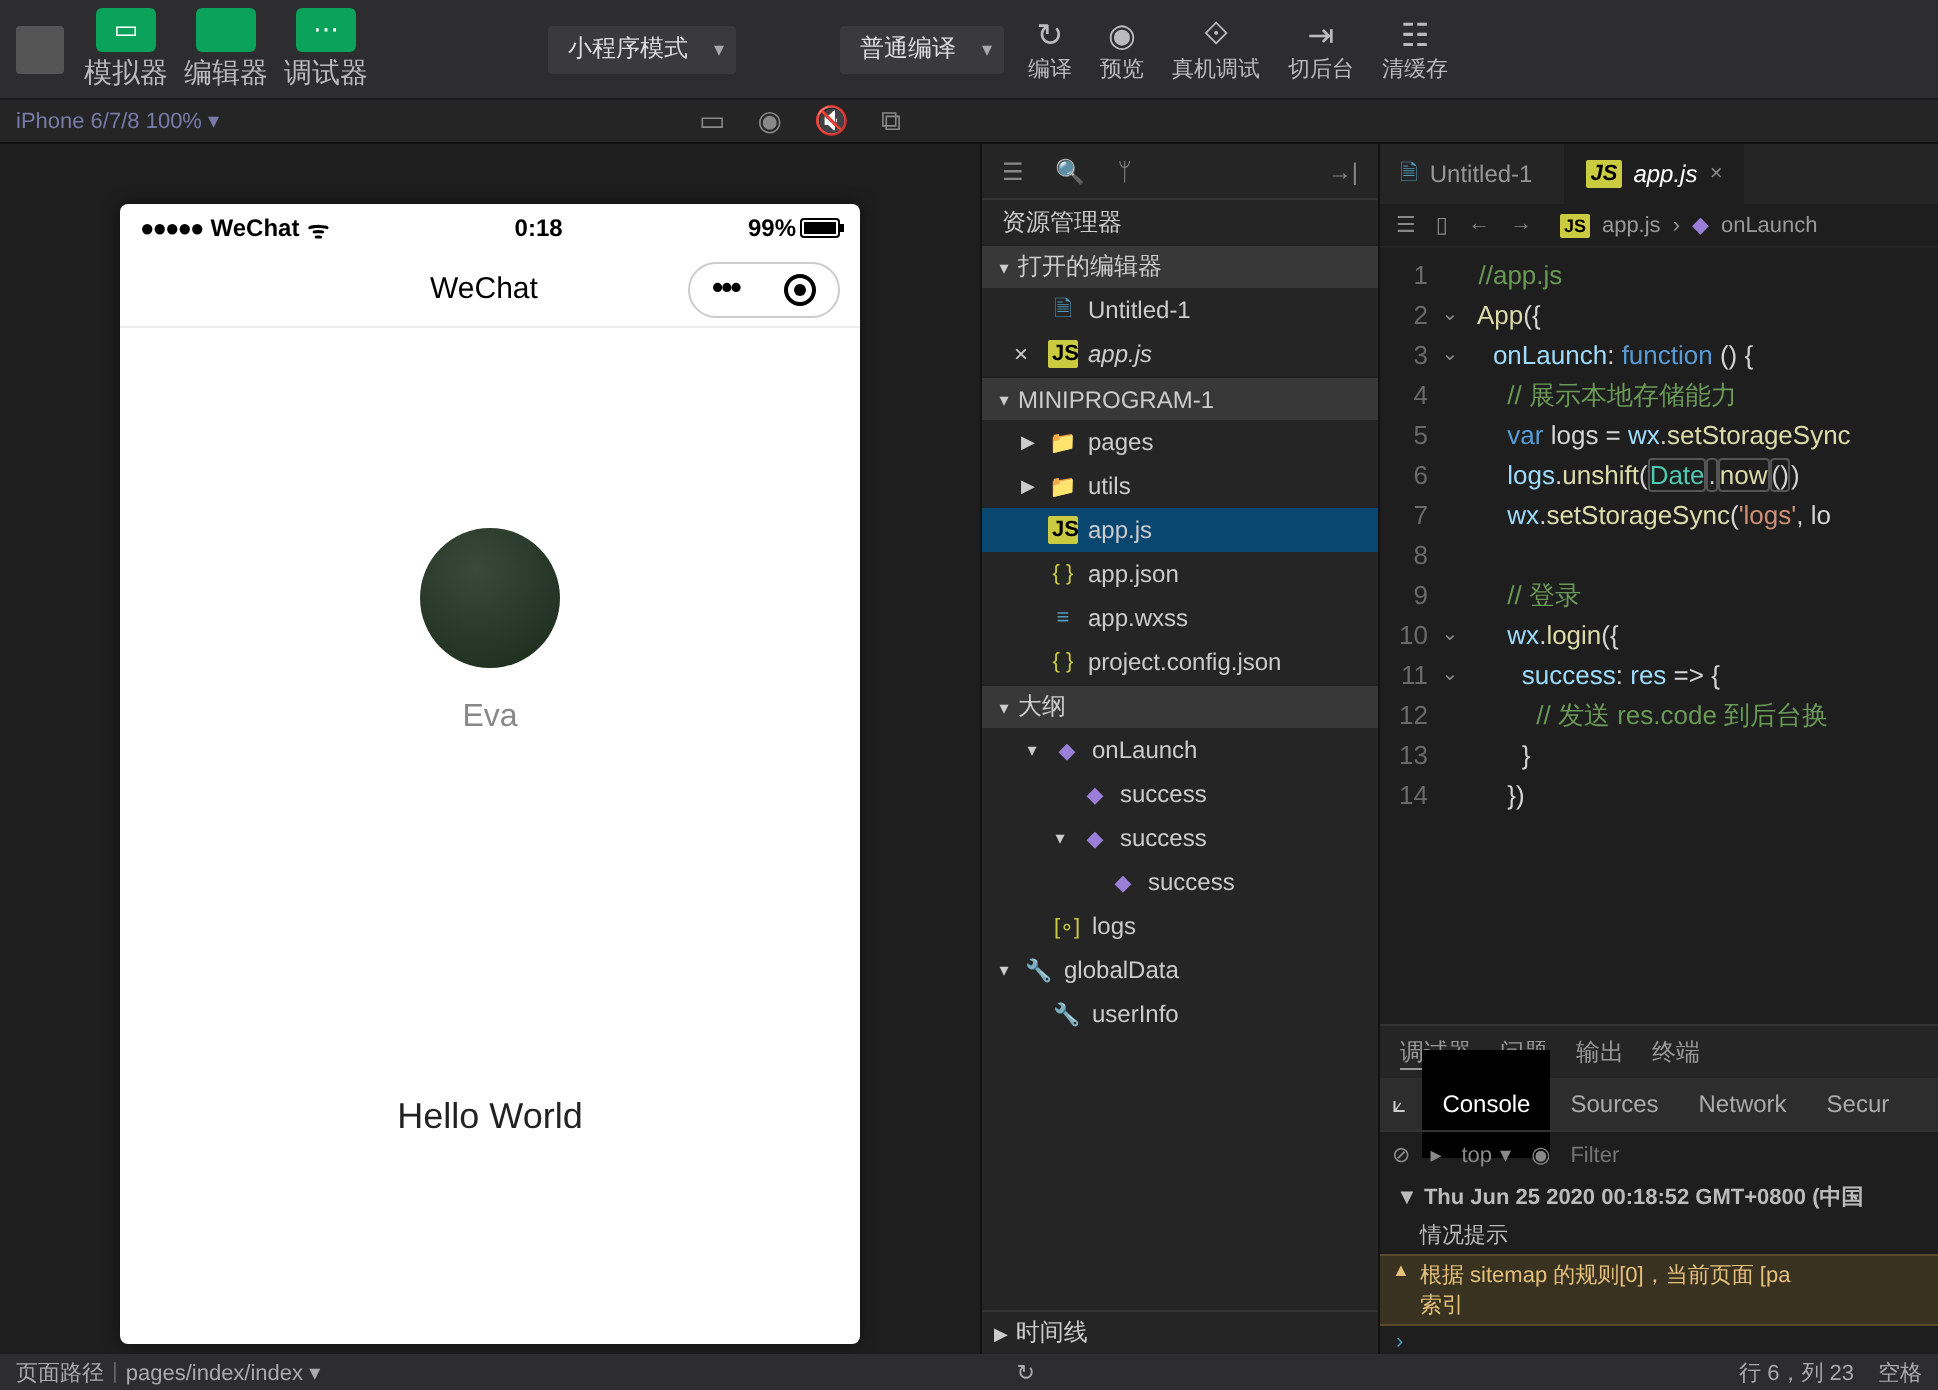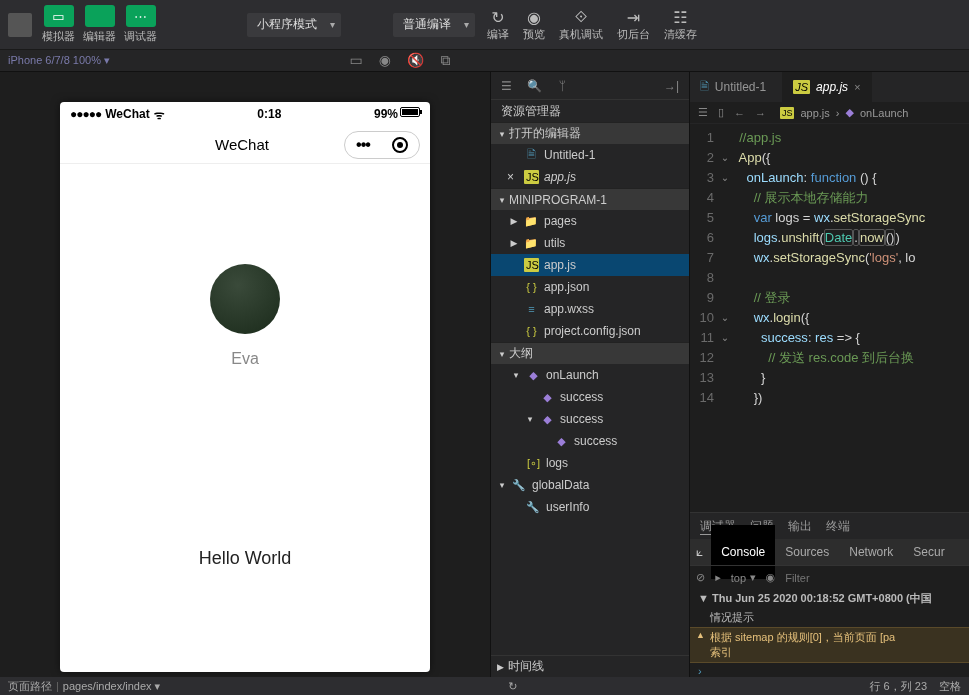--- a/index.html
+++ b/index.html
@@ -4,42 +4,42 @@
 <style>
 * { margin:0; padding:0; box-sizing:border-box; font-family:"Segoe UI",Arial,sans-serif; }
 body { width:969px; height:695px; background:#1e1e1e; color:#ccc; font-size:12px; overflow:hidden; position:relative; }
 
 
 .topbar { height:50px; background:#2d2d30; display:flex; align-items:center; padding:0 8px; border-bottom:1px solid #1a1a1a; }
 .topbar .logo { width:24px; height:24px; background:#555; border-radius:2px; margin-right:10px; }
 .topbar .btn-grp { display:flex; gap:8px; margin-right:20px; }
 .topbar .tb { display:flex; flex-direction:column; align-items:center; gap:2px; color:#bbb; }
 .topbar .tb .ico { width:30px; height:22px; background:#0aa25a; border-radius:3px; display:flex; align-items:center; justify-content:center; color:#fff; font-size:13px; }
-.topbar .tb .lbl { font-size:11px; }
+.topbar .tb .lbl { font-size:14px; }
 .topbar .sel { background:#3a3a3d; height:24px; padding:0 24px 0 10px; border-radius:2px; color:#ddd; margin-right:12px; font-size:12px; position:relative; display:flex; align-items:center;text-align:right; }
 .topbar .sel::after { content:"▾"; position:absolute; right:6px; font-size:10px; color:#aaa; }
 .topbar .spacer { flex:1; }
 .topbar .rgrp { display:flex; gap:14px; }
 .topbar .rbtn { display:flex; flex-direction:column; align-items:center; gap:1px; color:#bbb; cursor:pointer; }
 .topbar .rbtn .ri { font-size:16px; height:18px; }
 .topbar .rbtn .rl { font-size:11px; }
 .devbar { height:22px; background:#252526; display:flex; align-items:center; padding:0 8px; color:#888; font-size:11px; border-bottom:1px solid #111; }
 .devbar .devname { color:#7a7aaa; }
 .devbar .icons { display:flex; gap:16px; margin-left:240px; font-size:14px; color:#888; }
 
 .main { display:flex; height:calc(695px - 72px - 18px); }
 
 
 .simcol { width:490px; background:#1e1e1e; display:flex; flex-direction:column; align-items:center; padding-top:30px; }
 .phone { width:370px; height:570px; background:#fff; border-radius:4px; box-shadow:0 0 8px rgba(0,0,0,0.5); color:#000; overflow:hidden; }
 .statusbar { height:24px; display:flex; align-items:center; padding:0 10px; font-size:12px; font-weight:600; }
 .statusbar .carrier { display:flex; align-items:center; gap:4px; }
 .statusbar .dots { letter-spacing:-1px; }
 .statusbar .time { flex:1; text-align:center; }
-.statusbar .batt { display:flex; gap:2px; }
+.statusbar .batt { display:flex; align-items:center; gap:2px; }
 .statusbar .batt .bicon { width:20px; height:10px; border:1px solid #000; border-radius:2px; position:relative; }
 .statusbar .batt .bicon::before { content:""; position:absolute; inset:1px; background:#000; }
 .statusbar .batt .bicon::after { content:""; position:absolute; right:-3px; top:2px; width:2px; height:4px; background:#000; }
 .navbar { height:38px; display:flex; align-items:center; padding:0 10px; border-bottom:1px solid #eee; }
 .navbar .title { flex:1; text-align:center; font-size:15px; font-weight:500; margin-left:70px; }
 .navbar .capsule { width:76px; height:28px; border:1px solid #ccc; border-radius:14px; display:flex; align-items:center; justify-content:space-around; }
 .navbar .capsule .cdot { font-weight:bold; font-size:16px; letter-spacing:-1px; }
 .navbar .capsule .ctarget { width:16px; height:16px; border:2px solid #000; border-radius:50%; position:relative; }
 .navbar .capsule .ctarget::after { content:""; position:absolute; inset:3px; background:#000; border-radius:50%; }
 .phone-body { padding-top:100px; text-align:center; color:#888; }
@@ -54,21 +54,21 @@
 .expcol .iconrow .ir-right { margin-left:auto; }
 .expcol .section { height:22px; display:flex; align-items:center; padding:0 4px; background:#383838; color:#ccc; border-top:1px solid #222; }
 .expcol .section .chv { width:14px; text-align:center; font-size:9px; }
 .expcol .fitem { height:22px; display:flex; align-items:center; gap:5px; cursor:pointer; }
 .expcol .fitem.active { background:#094771; }
 .expcol .fitem .chv { display:inline-block; width:10px; text-align:center; font-size:9px; color:#ccc; }
 .expcol .fitem .fico { width:15px; text-align:center; font-size:11px; }
 .expcol .fitem .flbl { color:#ccc; }
 .expcol .fitem .flbl.ital { font-style:italic; }
 .ic-folder { color:#dcb67a; }
-.ic-js { background:#cbcb41; color:#000; font-size:9px; font-weight:normal; padding:1px 2px; border-radius:1px; }
+.ic-js { background:#cbcb41; color:#000; font-size:9px; font-weight:bold; padding:1px 2px; border-radius:1px; }
 .ic-json { color:#cbcb41; }
 .ic-html { color:#519aba; }
 .ic-cube { color:#9b7ed8; }
 .ic-file { color:#519aba; }
 
 
 .edcol { flex:1; background:#1e1e1e; display:flex; flex-direction:column; min-width:0; }
 .tabs { height:30px; background:#252526; display:flex; }
 .tab { display:flex; align-items:center; padding:0 10px; gap:6px; color:#969696; border-right:1px solid #1e1e1e; cursor:pointer; }
 .tab.active { background:#1e1e1e; color:#fff; font-style:italic; }

